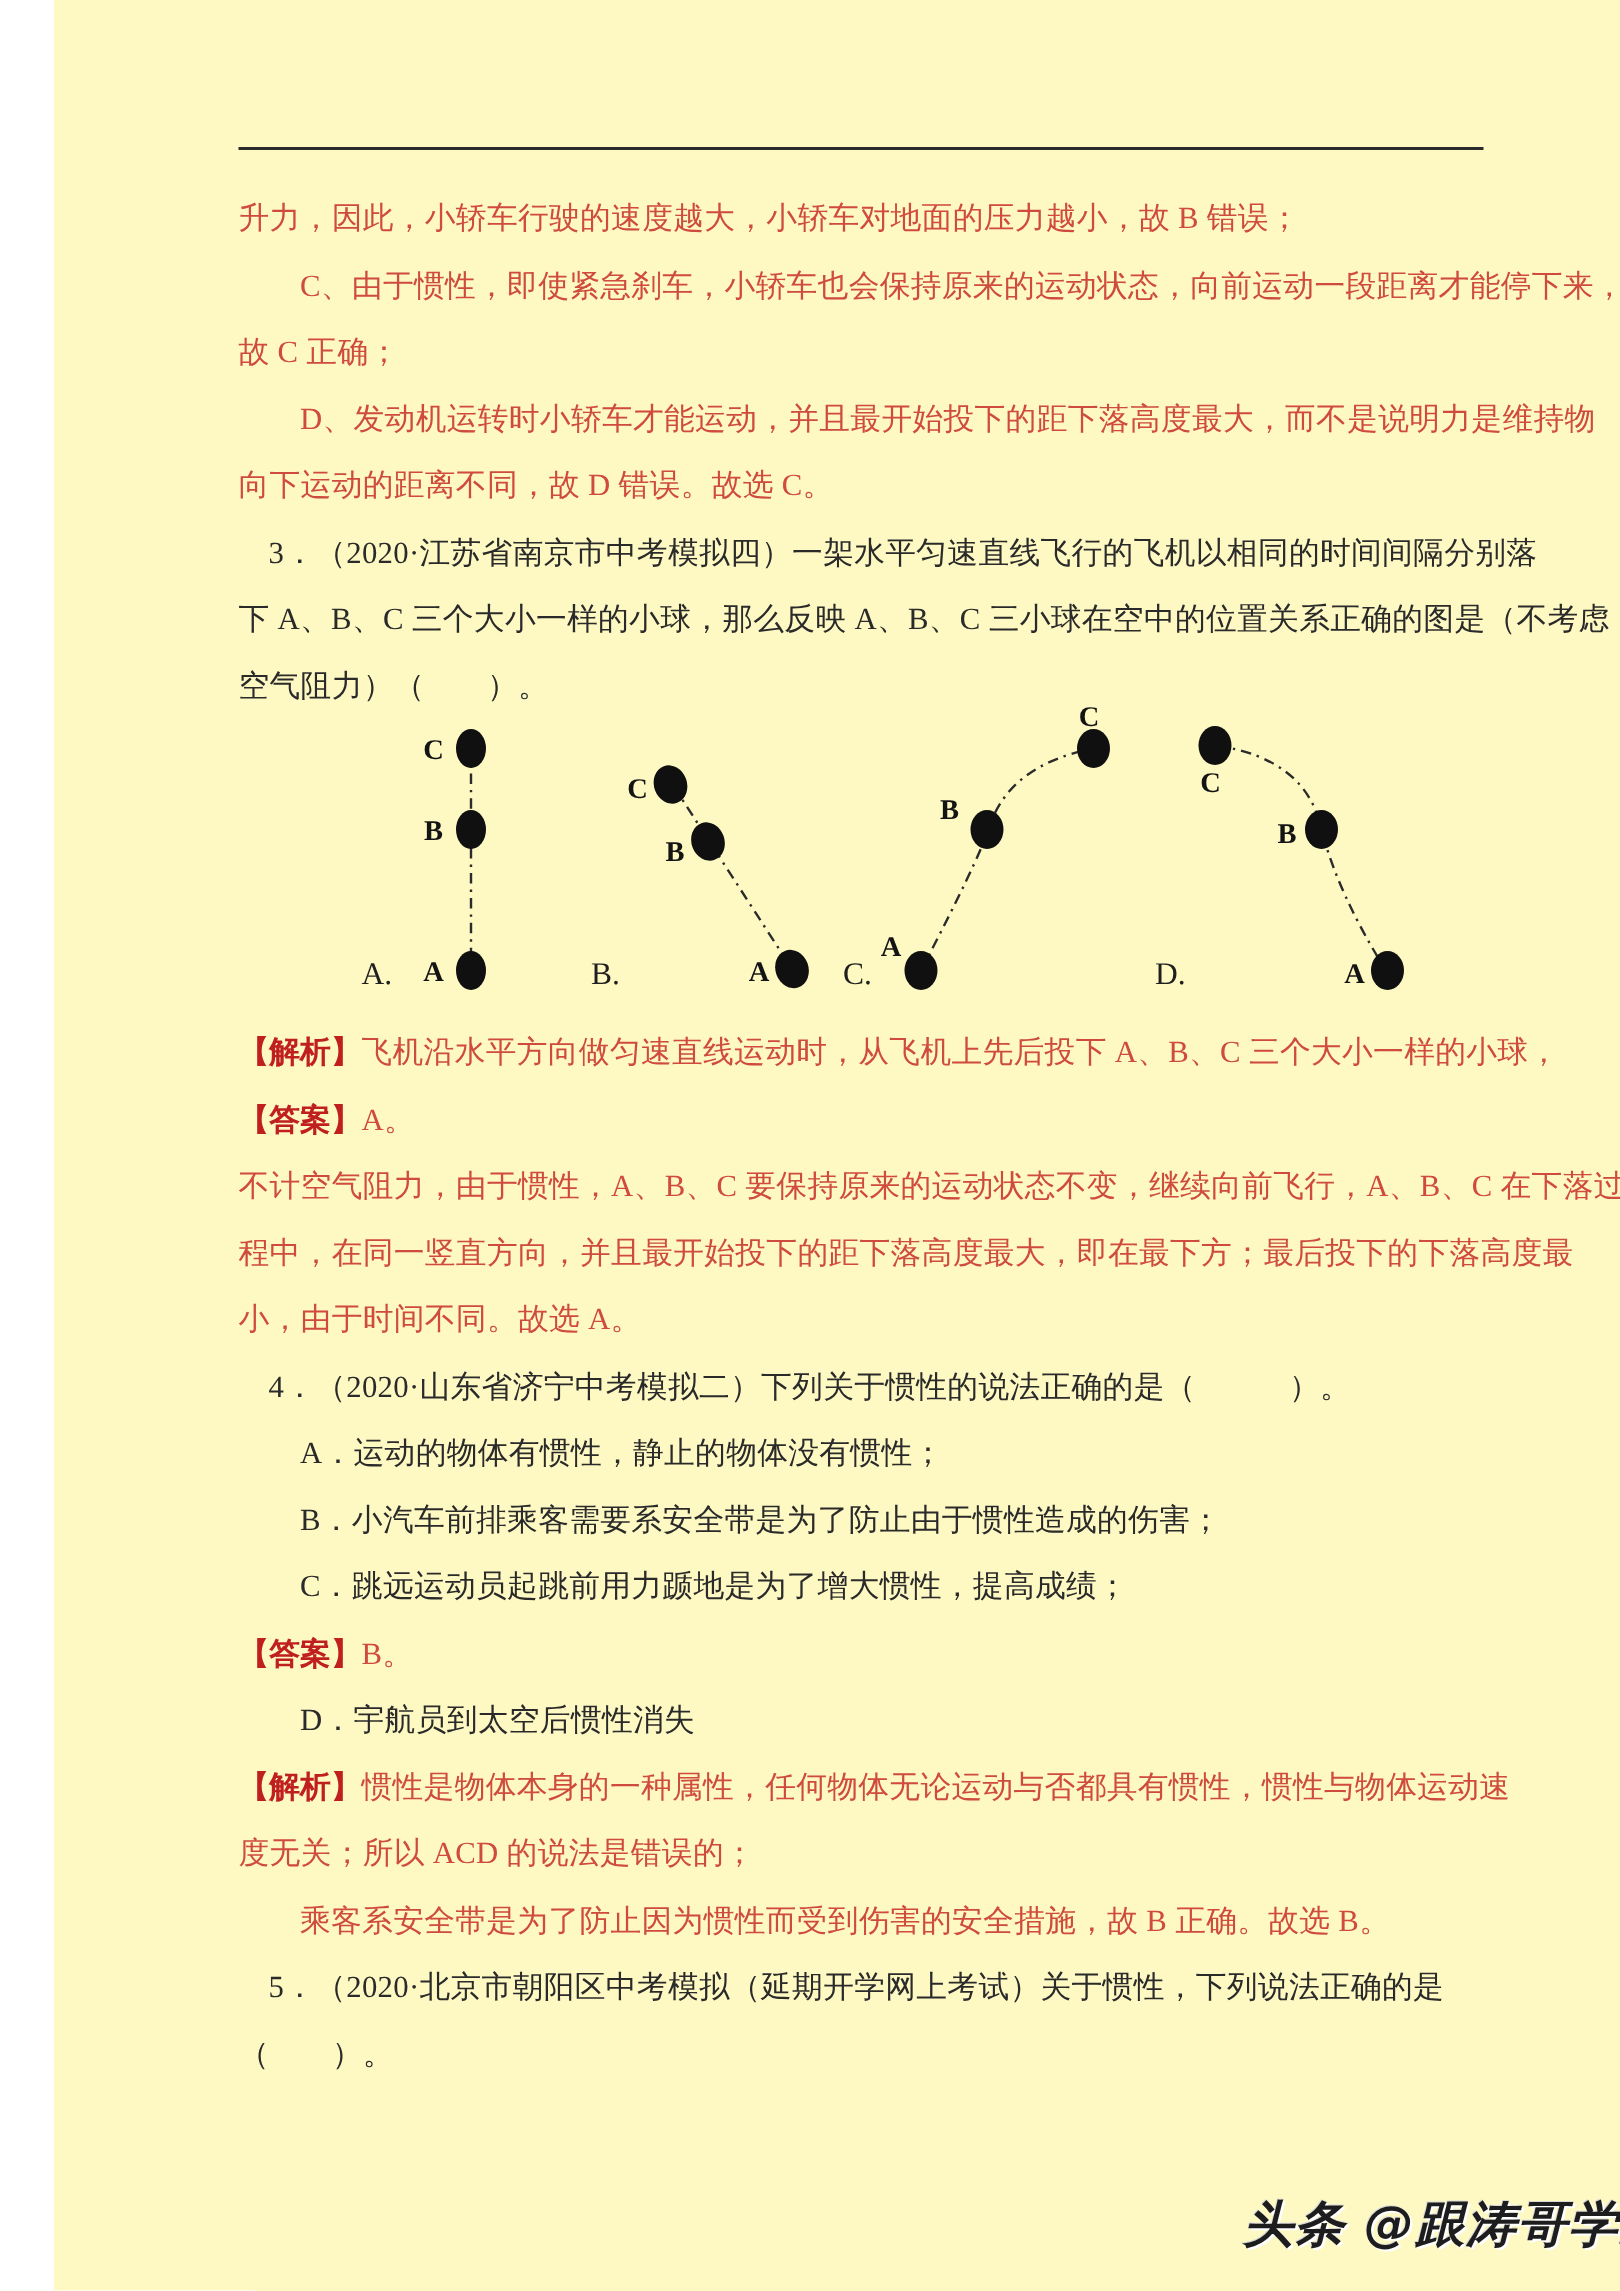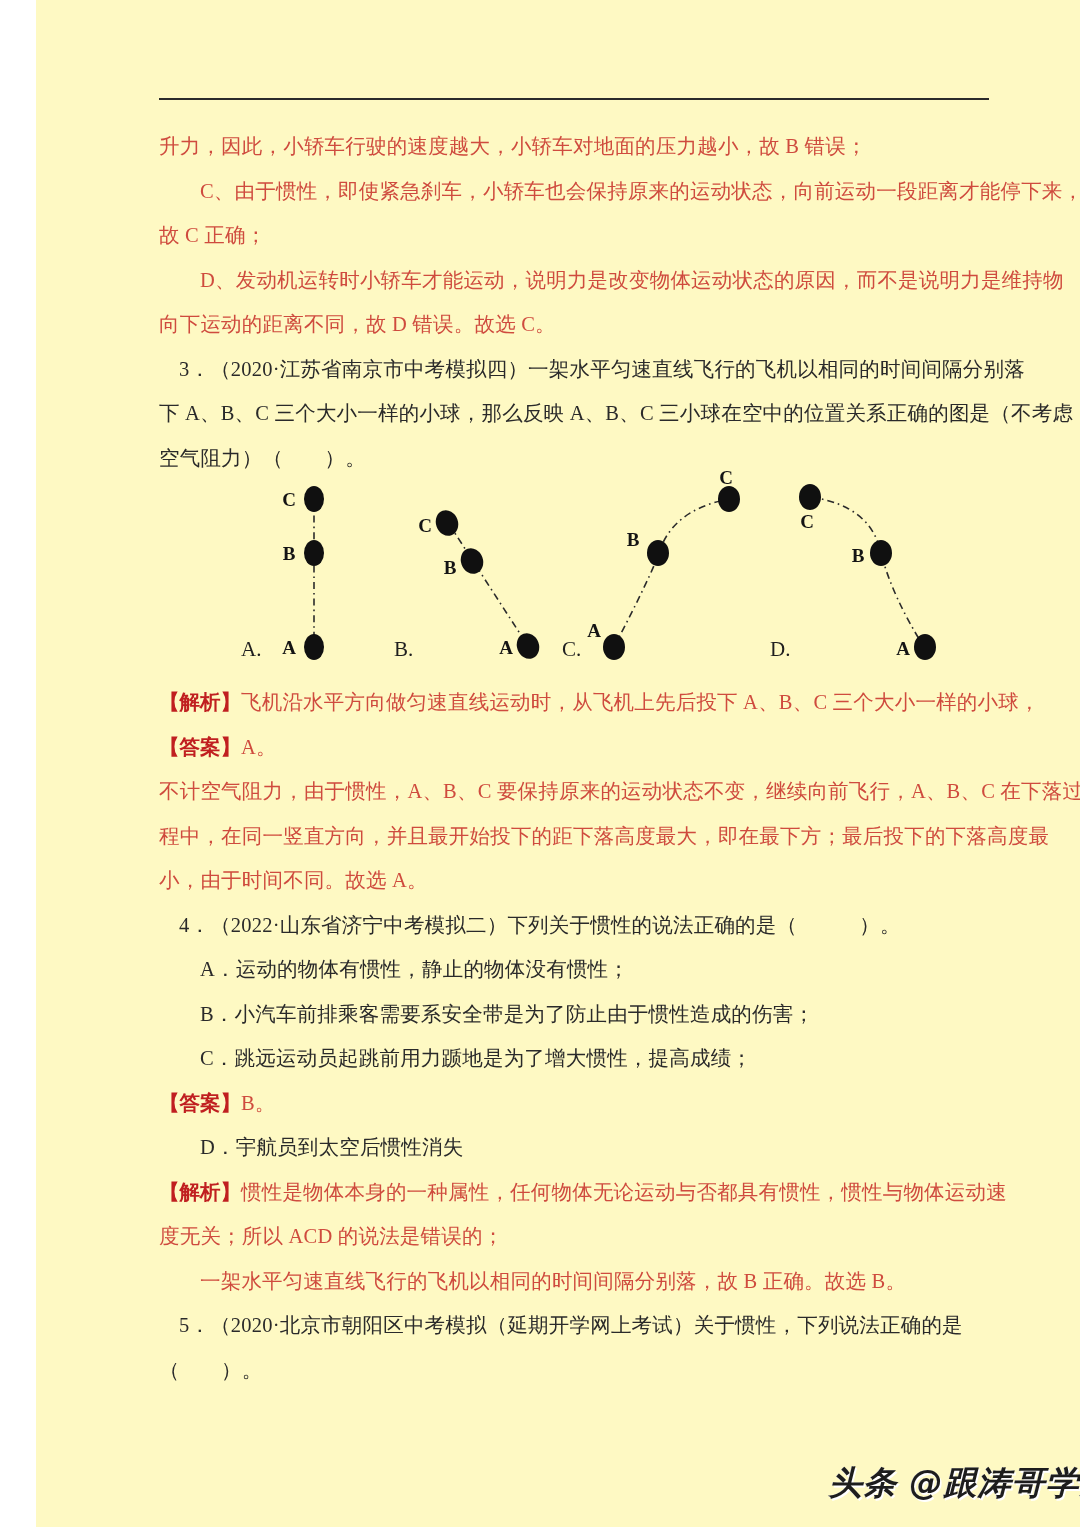--- a/index.html
+++ b/index.html
@@ -88,47 +88,47 @@
 
 <div class="page">
 
   <div class="header-rule"></div>
 
   <div class="content">
 
     <div class="line red">升力，因此，小轿车行驶的速度越大，小轿车对地面的压力越小，故 B 错误；</div>
     <div class="line red indent">C、由于惯性，即使紧急刹车，小轿车也会保持原来的运动状态，向前运动一段距离才能停下来，</div>
     <div class="line red">故 C 正确；</div>
-    <div class="line red indent">D、发动机运转时小轿车才能运动，说明力是改变物体运动状态的原因，而不是说明力是维持物</div>
+    <div class="line red indent">D、发动机运转时小轿车才能运动，并且最开始投下的距下落高度最大，而不是说明力是维持物</div>
     <div class="line red">向下运动的距离不同，故 D 错误。故选 C。</div>
 
     <div class="line black indent-sm">3．（2020·江苏省南京市中考模拟四）一架水平匀速直线飞行的飞机以相同的时间间隔分别落</div>
     <div class="line black">下 A、B、C 三个大小一样的小球，那么反映 A、B、C 三小球在空中的位置关系正确的图是（不考虑</div>
     <div class="line black">空气阻力）（　　）。</div>
 
     <div style="height:200px"></div>
 
     <div class="line"><span class="tag">【解析】</span><span class="red">飞机沿水平方向做匀速直线运动时，从飞机上先后投下 A、B、C 三个大小一样的小球，</span></div>
 
     <div class="line"><span class="tag">【答案】</span><span class="red">A。</span></div>
     <div class="line red">不计空气阻力，由于惯性，A、B、C 要保持原来的运动状态不变，继续向前飞行，A、B、C 在下落过</div>
     <div class="line red">程中，在同一竖直方向，并且最开始投下的距下落高度最大，即在最下方；最后投下的下落高度最</div>
     <div class="line red">小，由于时间不同。故选 A。</div>
 
-    <div class="line black indent-sm">4．（2022·山东省济宁中考模拟二）下列关于惯性的说法正确的是（　　　）。</div>
+    <div class="line black indent-sm">4．（2020·山东省济宁中考模拟二）下列关于惯性的说法正确的是（　　　）。</div>
     <div class="line black opt-line">A．运动的物体有惯性，静止的物体没有惯性；</div>
     <div class="line black opt-line">B．小汽车前排乘客需要系安全带是为了防止由于惯性造成的伤害；</div>
     <div class="line black opt-line">C．跳远运动员起跳前用力踬地是为了增大惯性，提高成绩；</div>
     <div class="line"><span class="tag">【答案】</span><span class="red">B。</span></div>
 
     <div class="line black opt-line">D．宇航员到太空后惯性消失</div>
 
     <div class="line"><span class="tag">【解析】</span><span class="red">惯性是物体本身的一种属性，任何物体无论运动与否都具有惯性，惯性与物体运动速</span></div>
     <div class="line red">度无关；所以 ACD 的说法是错误的；</div>
-    <div class="line red indent">一架水平匀速直线飞行的飞机以相同的时间间隔分别落，故 B 正确。故选 B。</div>
+    <div class="line red indent">乘客系安全带是为了防止因为惯性而受到伤害的安全措施，故 B 正确。故选 B。</div>
 
     <div class="line black indent-sm">5．（2020·北京市朝阳区中考模拟（延期开学网上考试）关于惯性，下列说法正确的是</div>
     <div class="line black">（　　）。</div>
 
   </div>
 
   <div class="figure">
     <svg width="838" height="200" viewBox="0 0 838 200" xmlns="http://www.w3.org/2000/svg">
       <defs>
         <style>

